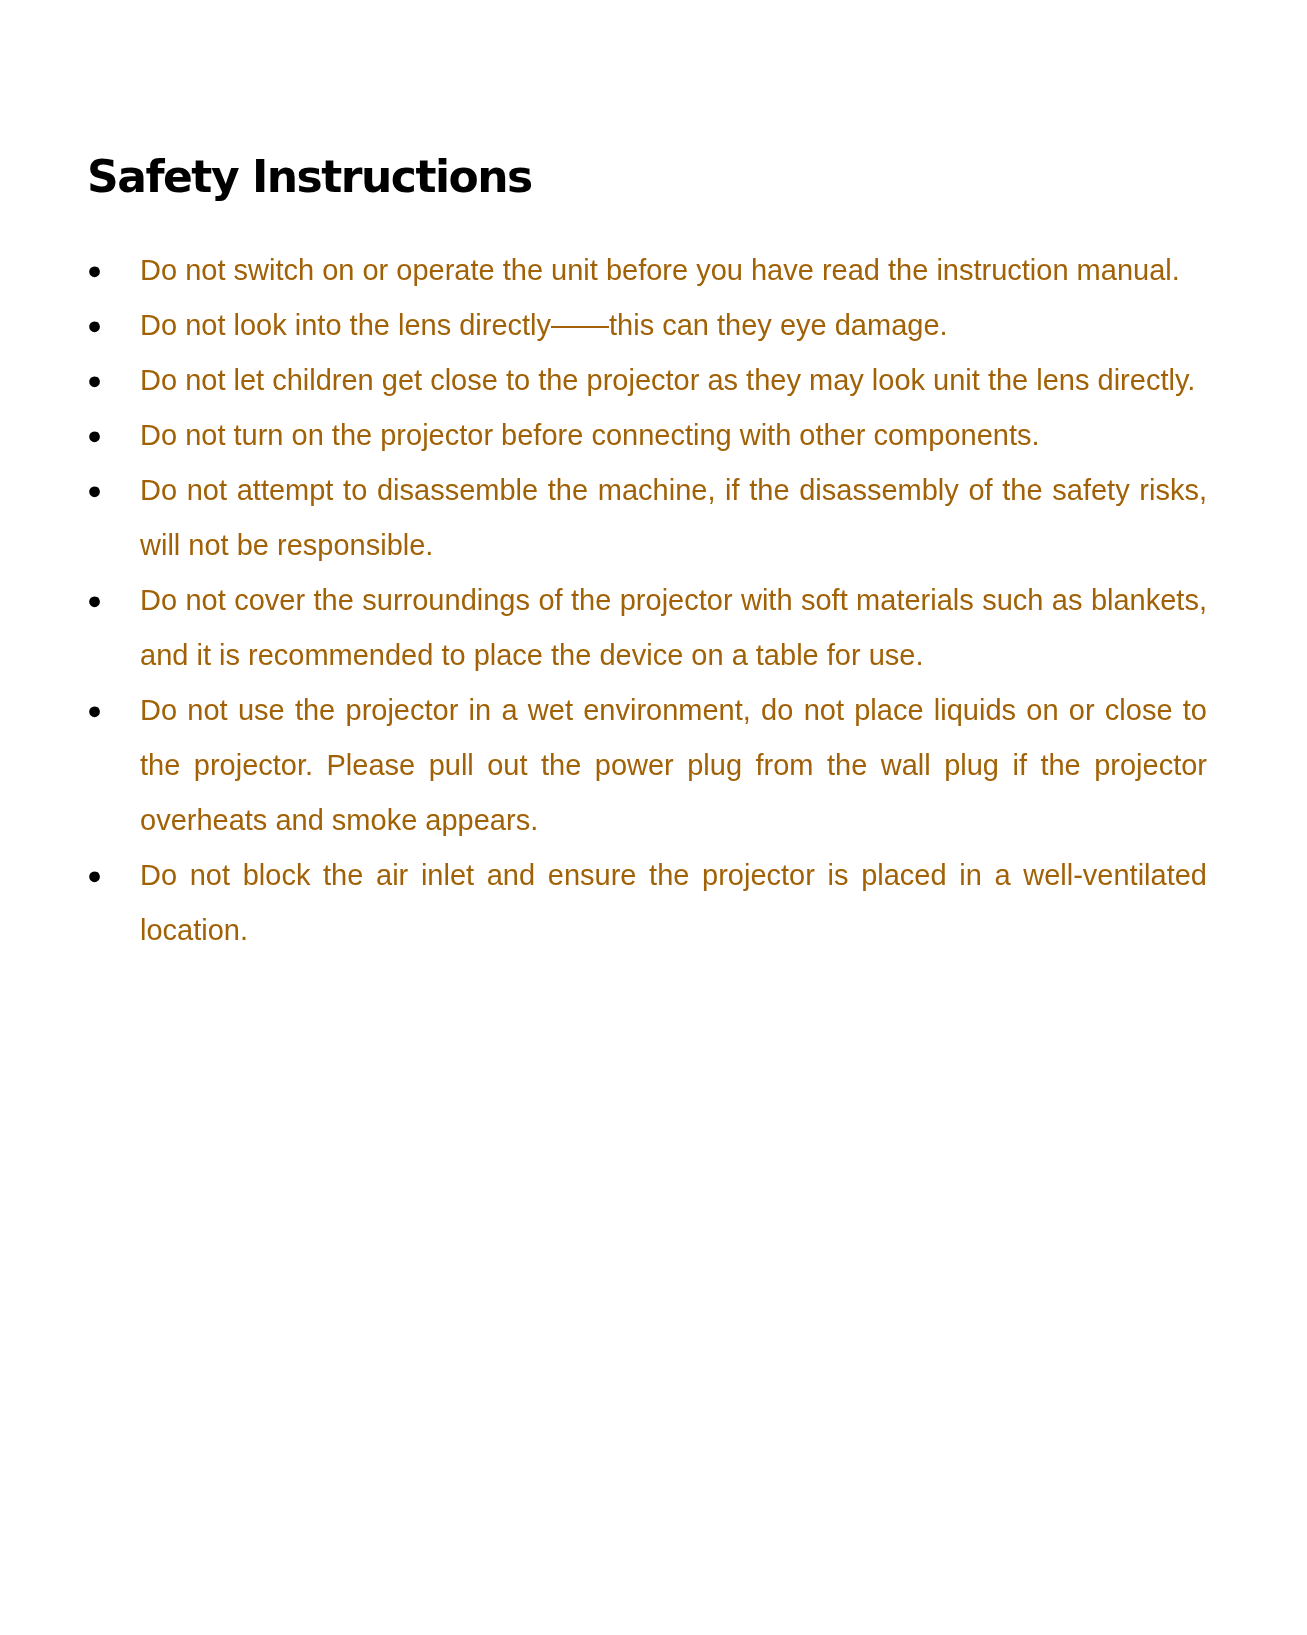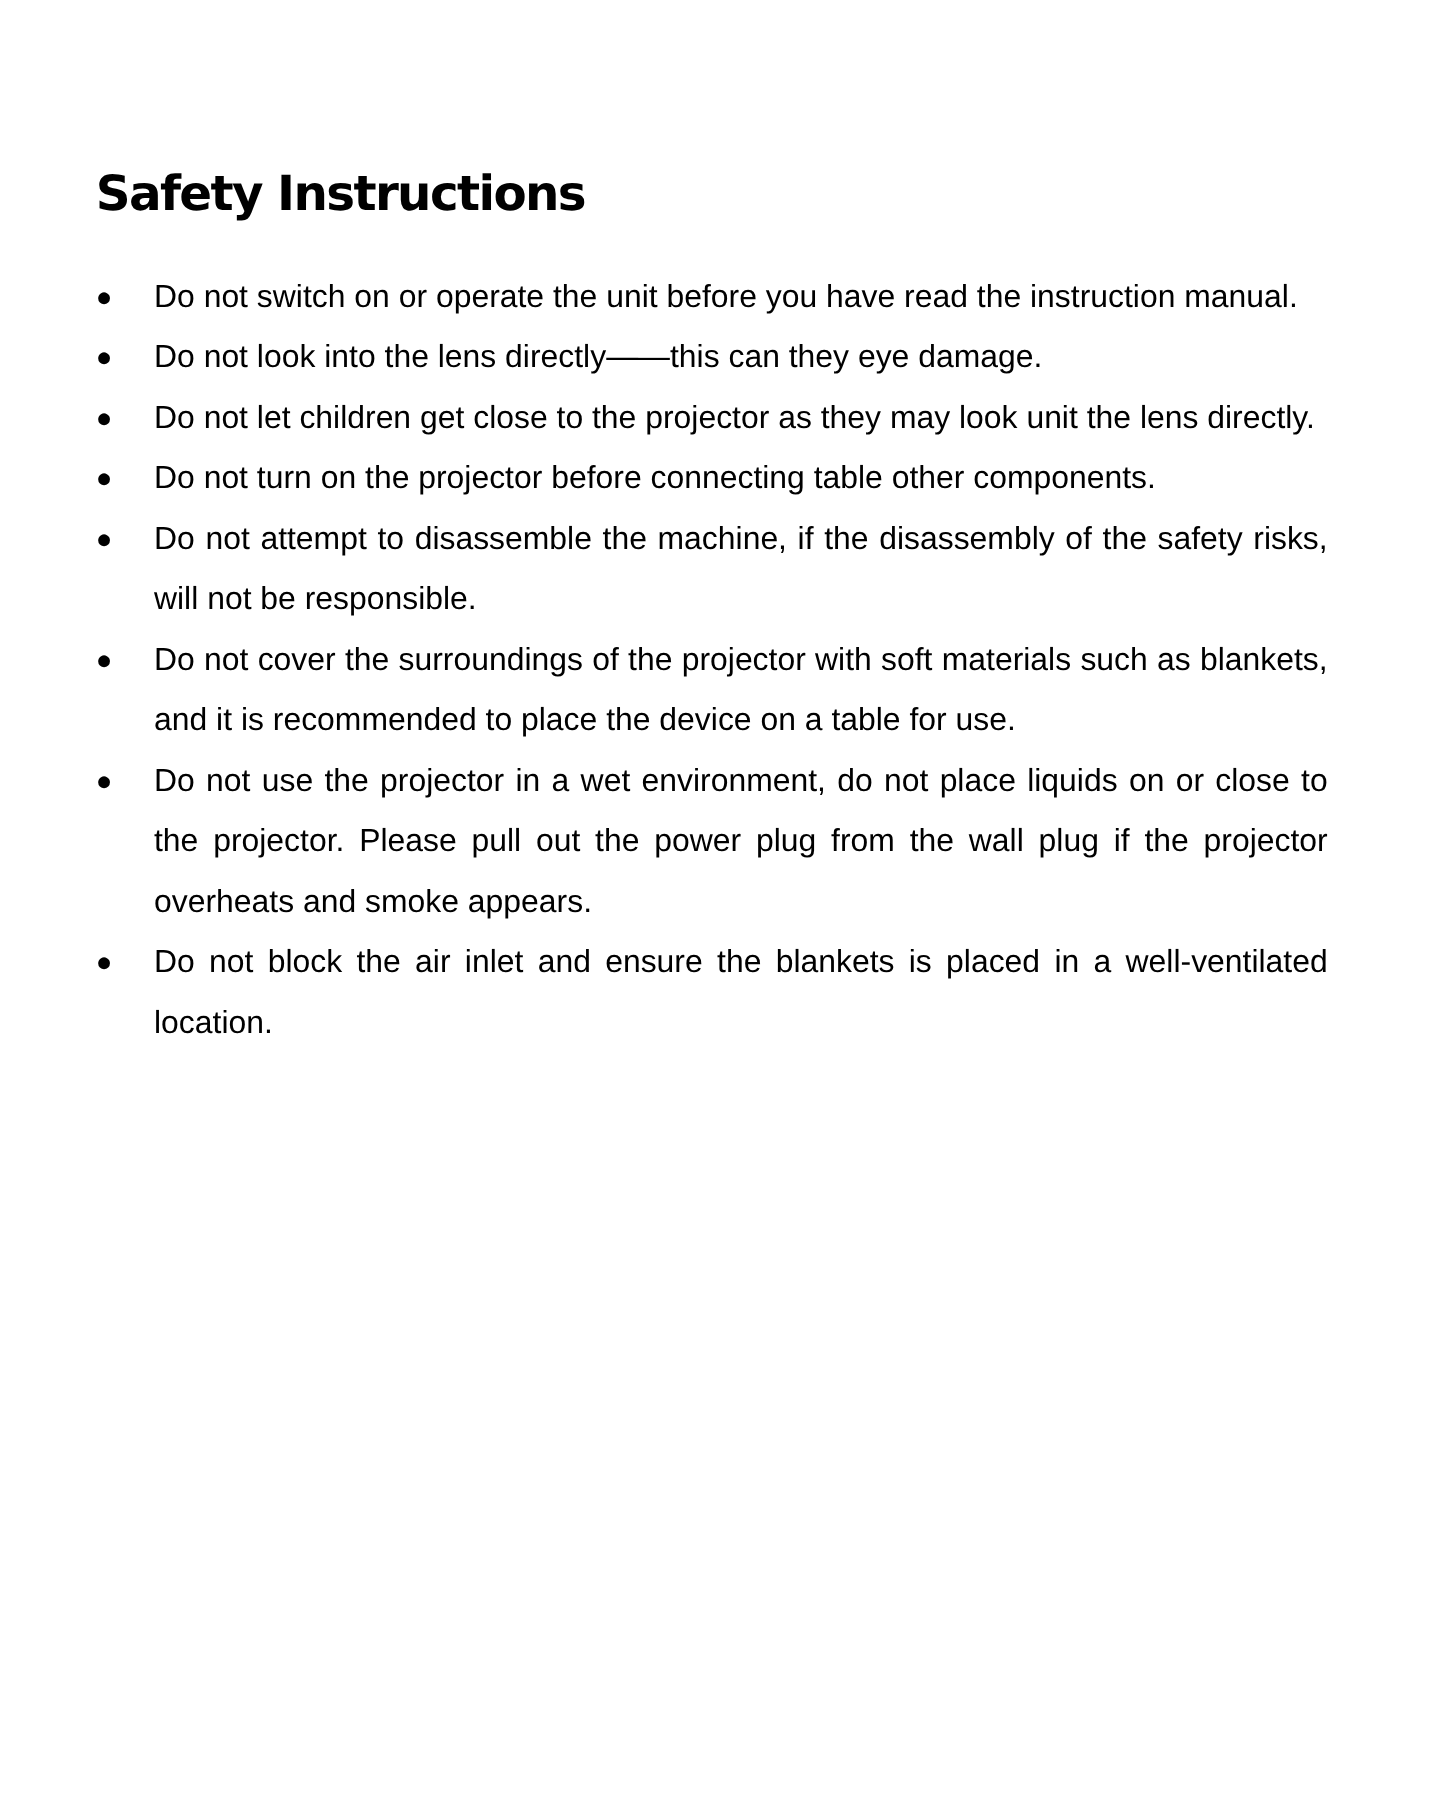--- a/index.html
+++ b/index.html
@@ -46,21 +46,21 @@
     font-size: 25px;
     line-height: 55px;
     color: #000000;
     user-select: none;
   }
   .text {
     flex: 1;
     font-size: 29px;
     line-height: 55px;
     text-align: justify;
-    color: #000000;
+    color: #a16207;
   }
 </style>
 </head>
 <body>
 
 <div class="page">
   <h1 class="title">Safety Instructions</h1>
   <ul class="list">
     <li class="item">
       <span class="bullet">●</span>
@@ -69,32 +69,32 @@
     <li class="item">
       <span class="bullet">●</span>
       <span class="text">Do not look into the lens directly——this can they eye damage.</span>
     </li>
     <li class="item">
       <span class="bullet">●</span>
       <span class="text">Do not let children get close to the projector as they may look unit the lens directly.</span>
     </li>
     <li class="item">
       <span class="bullet">●</span>
-      <span class="text">Do not turn on the projector before connecting table other components.</span>
+      <span class="text">Do not turn on the projector before connecting with other components.</span>
     </li>
     <li class="item">
       <span class="bullet">●</span>
       <span class="text">Do not attempt to disassemble the machine, if the disassembly of the safety risks, will not be responsible.</span>
     </li>
     <li class="item">
       <span class="bullet">●</span>
       <span class="text">Do not cover the surroundings of the projector with soft materials such as blankets, and it is recommended to place the device on a table for use.</span>
     </li>
     <li class="item">
       <span class="bullet">●</span>
       <span class="text">Do not use the projector in a wet environment, do not place liquids on or close to the projector. Please pull out the power plug from the wall plug if the projector overheats and smoke appears.</span>
     </li>
     <li class="item">
       <span class="bullet">●</span>
-      <span class="text">Do not block the air inlet and ensure the blankets is placed in a well-ventilated location.</span>
+      <span class="text">Do not block the air inlet and ensure the projector is placed in a well-ventilated location.</span>
     </li>
   </ul>
 </div>
 
 </body></html>

